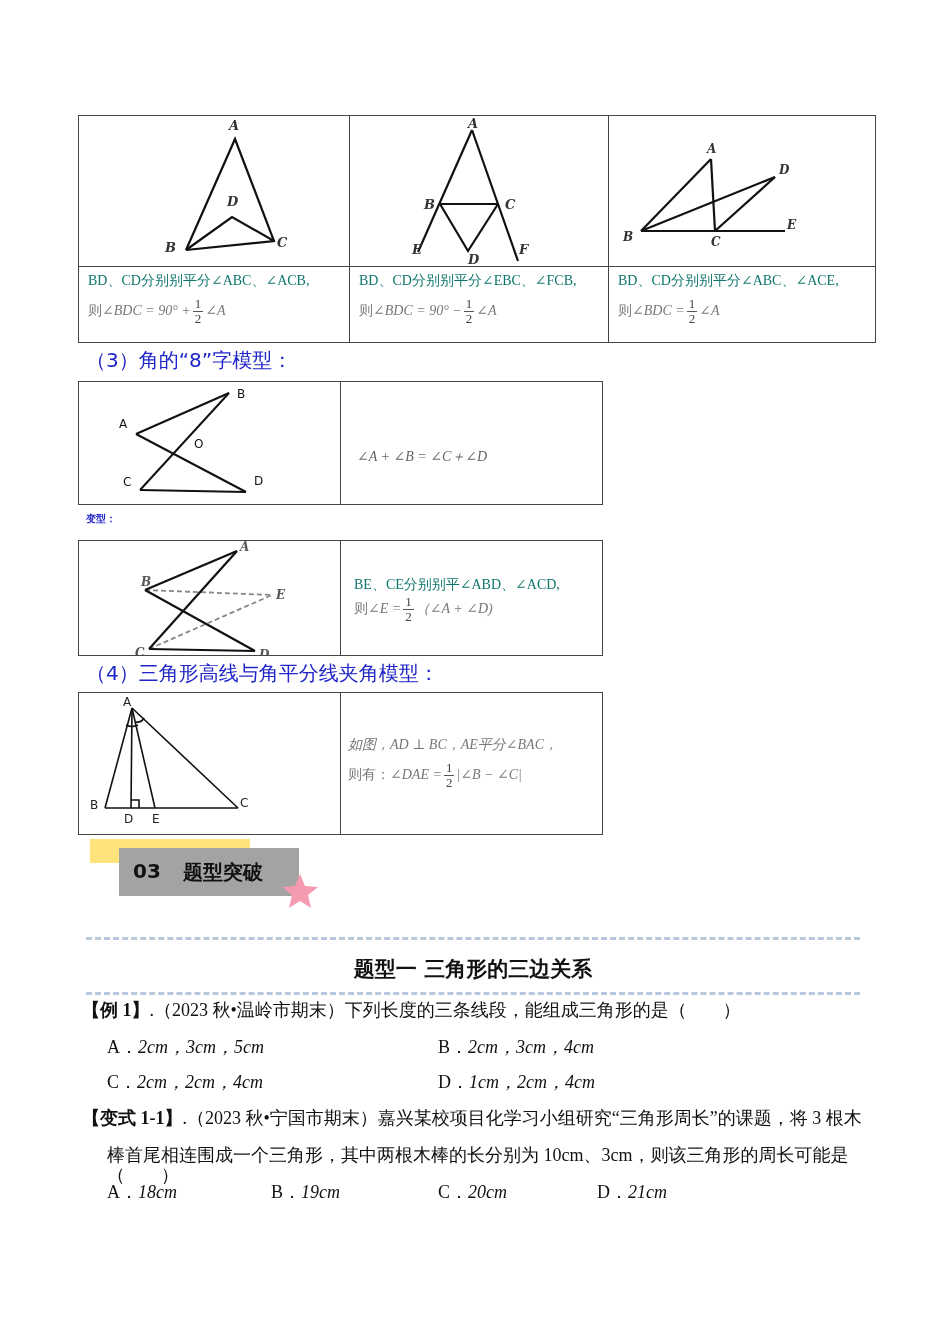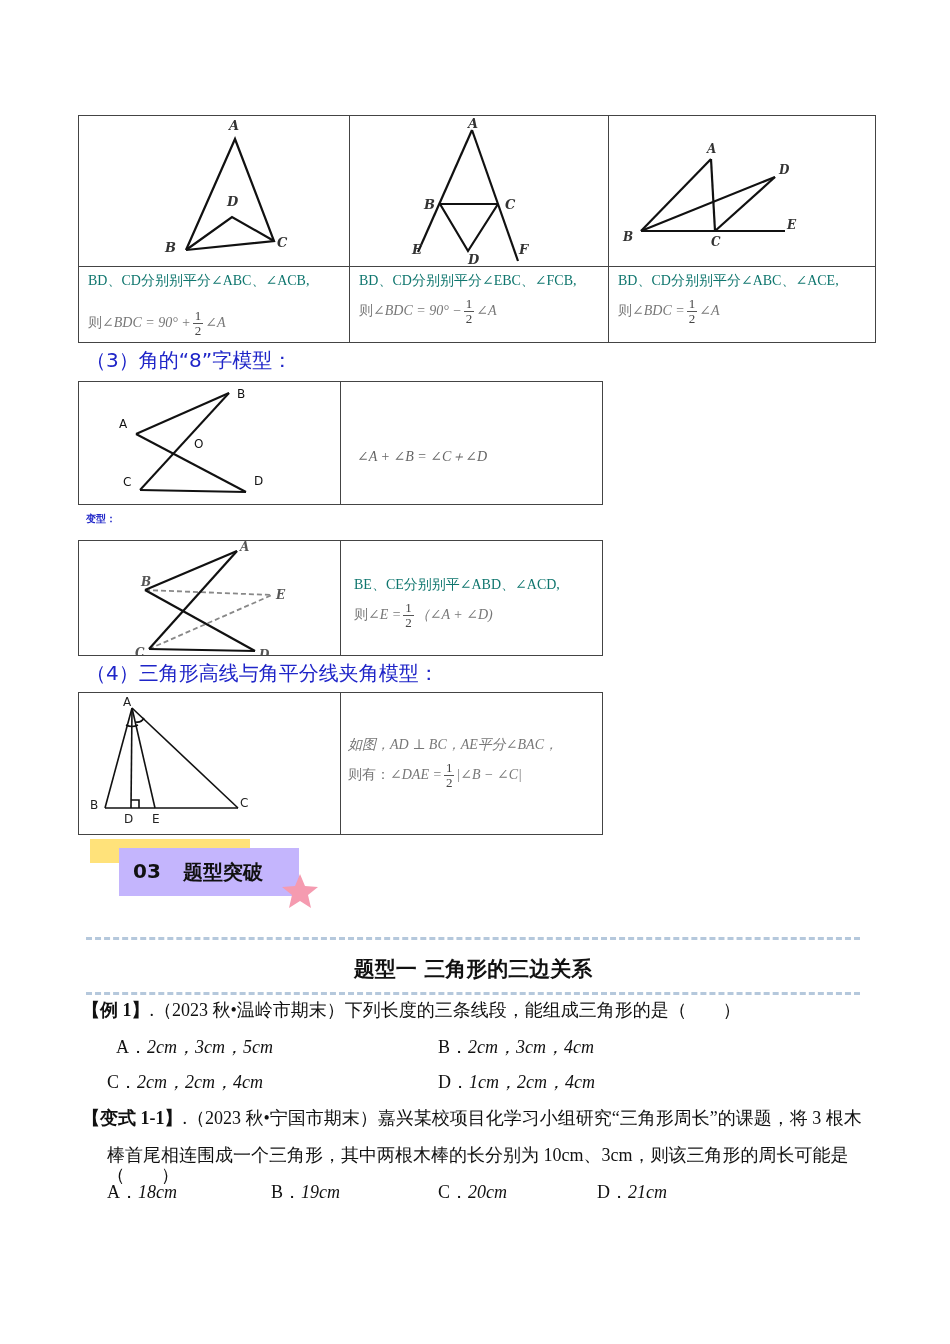--- a/index.html
+++ b/index.html
@@ -12,21 +12,21 @@
   .rule-text { font-family:"Liberation Serif","DejaVu Serif",serif; font-size:14px; color:#444; line-height:20px; }
   .rule-text .main { color:#0f766e; }
   .math { font-style:italic; color:#555; }
   .light { color:#777; }
   .frac { display:inline-block; vertical-align:middle; text-align:center; font-size:13px; line-height:14px; margin:0 2px; color:#444; }
   .frac .num { display:block; border-bottom:1px solid #555; padding:0 2px; }
   .frac .den { display:block; padding:0 2px; }
   .section-label { font-family:"DejaVu Sans","Liberation Sans",sans-serif; color:#1f25c8; font-size:20px; }
   .section-label.bold { font-weight:bold; font-size:10px; }
   .banner-yellow { background:#ffe27a; }
-  .banner-blue { background:#c4b5fd; }
+  .banner-blue { background:#a3a3a3; }
   .banner-text { font-family:"DejaVu Sans","Liberation Sans",sans-serif; font-weight:bold; font-size:20px; color:#111; }
   .dash-line { height:0; border-top:3px dashed #b5c8dc; }
   .topic-title { font-family:"DejaVu Serif","Liberation Serif",serif; font-weight:bold; font-size:21px; text-align:center; color:#111; }
   .q { font-family:"Liberation Serif","DejaVu Serif",serif; font-size:18px; color:#111; line-height:20px; }
   .q b { font-weight:bold; }
   .q i { font-style:italic; }
 </style>
 </head>
 <body>
 
@@ -81,21 +81,21 @@
           <text x="102" y="130">C</text>
           <text x="178" y="113">E</text>
         </g>
       </svg>
     </td>
   </tr>
   <tr style="height:76px;">
     <td>
       <div class="rule-text" style="padding:4px 0 0 9px;">
         <div class="main">BD、CD分别别平分∠ABC、∠ACB,</div>
-        <div style="margin-top:18px;">
+        <div style="margin-top:6px;">
           <span class="light">则</span><span class="math light">∠BDC = 90° +</span><span class="frac"><span class="num">1</span><span class="den">2</span></span><span class="math light">∠A</span>
         </div>
       </div>
     </td>
     <td>
       <div class="rule-text" style="padding:4px 0 0 9px;">
         <div class="main">BD、CD分别别平分∠EBC、∠FCB,</div>
         <div style="margin-top:6px;">
           <span class="light">则</span><span class="math light">∠BDC = 90° −</span><span class="frac"><span class="num">1</span><span class="den">2</span></span><span class="math light">∠A</span>
         </div>
@@ -164,21 +164,21 @@
           <text x="62" y="45">B</text>
           <text x="197" y="58">E</text>
           <text x="56" y="116">C</text>
           <text x="180" y="118">D</text>
         </g>
       </svg>
     </td>
     <td style="width:262px;">
       <div class="rule-text" style="padding:34px 0 0 13px;">
         <div class="main">BE、CE分别别平∠ABD、∠ACD,</div>
-        <div style="margin-top:6px;">
+        <div style="">
           <span class="light">则</span><span class="math light">∠E =</span><span class="frac"><span class="num">1</span><span class="den">2</span></span><span class="math light">（∠A + ∠D)</span>
         </div>
       </div>
     </td>
   </tr>
 </tbody>
   </table>
 
 <div class="abs section-label" style="left:86px; top:660px;">（4）三角形高线与角平分线夹角模型：</div>
 
@@ -227,21 +227,21 @@
   <polygon points="20,2 25,14 38,15 28,23 31,36 20,29 9,36 12,23 2,15 15,14" fill="#f59bb0"></polygon>
 </svg>
 
 <div class="abs dash-line" style="left:86px; top:937px; width:774px;"></div>
 <div class="abs topic-title" style="left:86px; top:955px; width:774px;">题型一  三角形的三边关系</div>
 <div class="abs dash-line" style="left:86px; top:992px; width:774px;"></div>
 
 <div class="abs q" style="left:82px; top:1000px;">
   <b>【例 1】</b><span>.（2023 秋•温岭市期末）下列长度的三条线段，能组成三角形的是（　　）</span>
 </div>
-<div class="abs q" style="left:107px; top:1037px;margin-left:9px;">
+<div class="abs q" style="left:107px; top:1037px;">
   <span>A．</span><i>2cm，3cm，5cm</i>
 </div>
 <div class="abs q" style="left:438px; top:1037px;">
   <span>B．</span><i>2cm，3cm，4cm</i>
 </div>
 <div class="abs q" style="left:107px; top:1072px;">
   <span>C．</span><i>2cm，2cm，4cm</i>
 </div>
 <div class="abs q" style="left:438px; top:1072px;">
   <span>D．</span><i>1cm，2cm，4cm</i>

